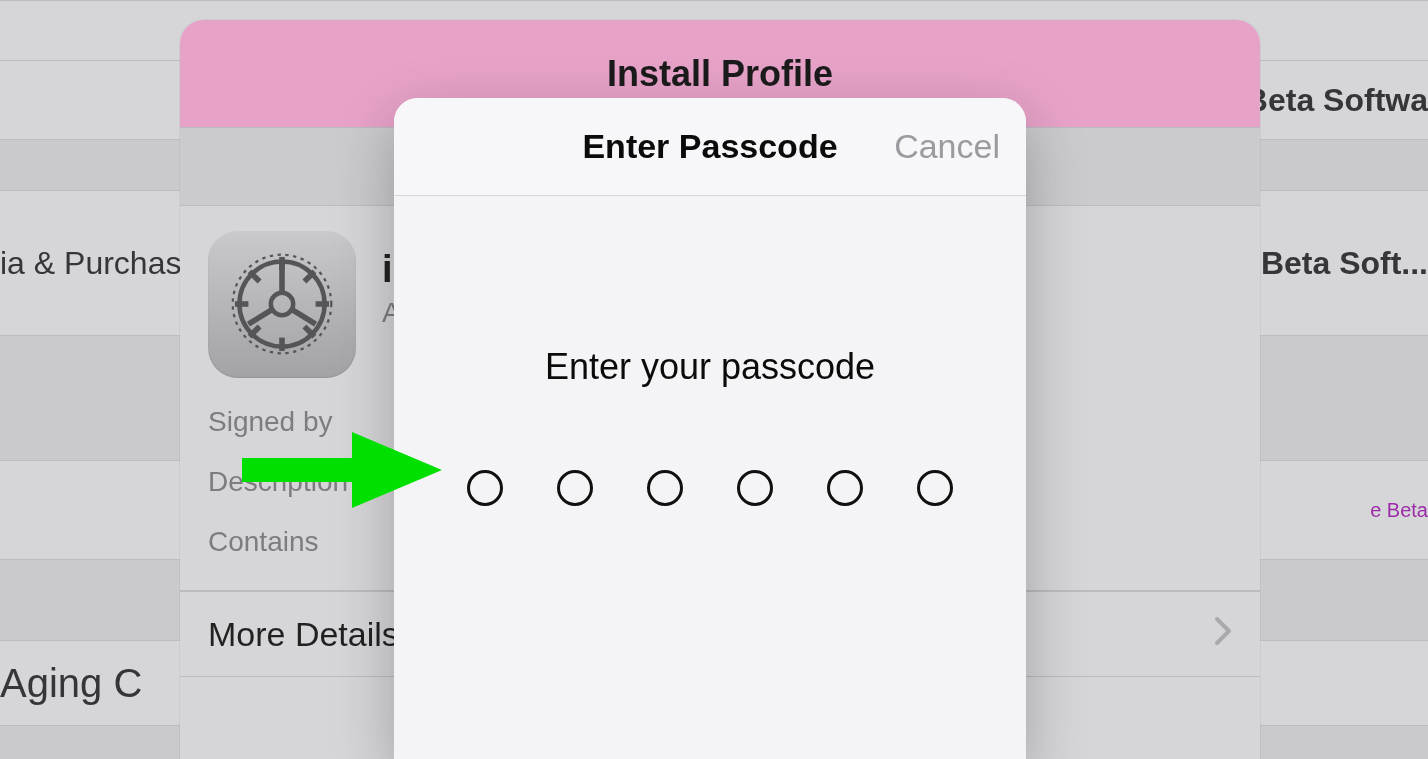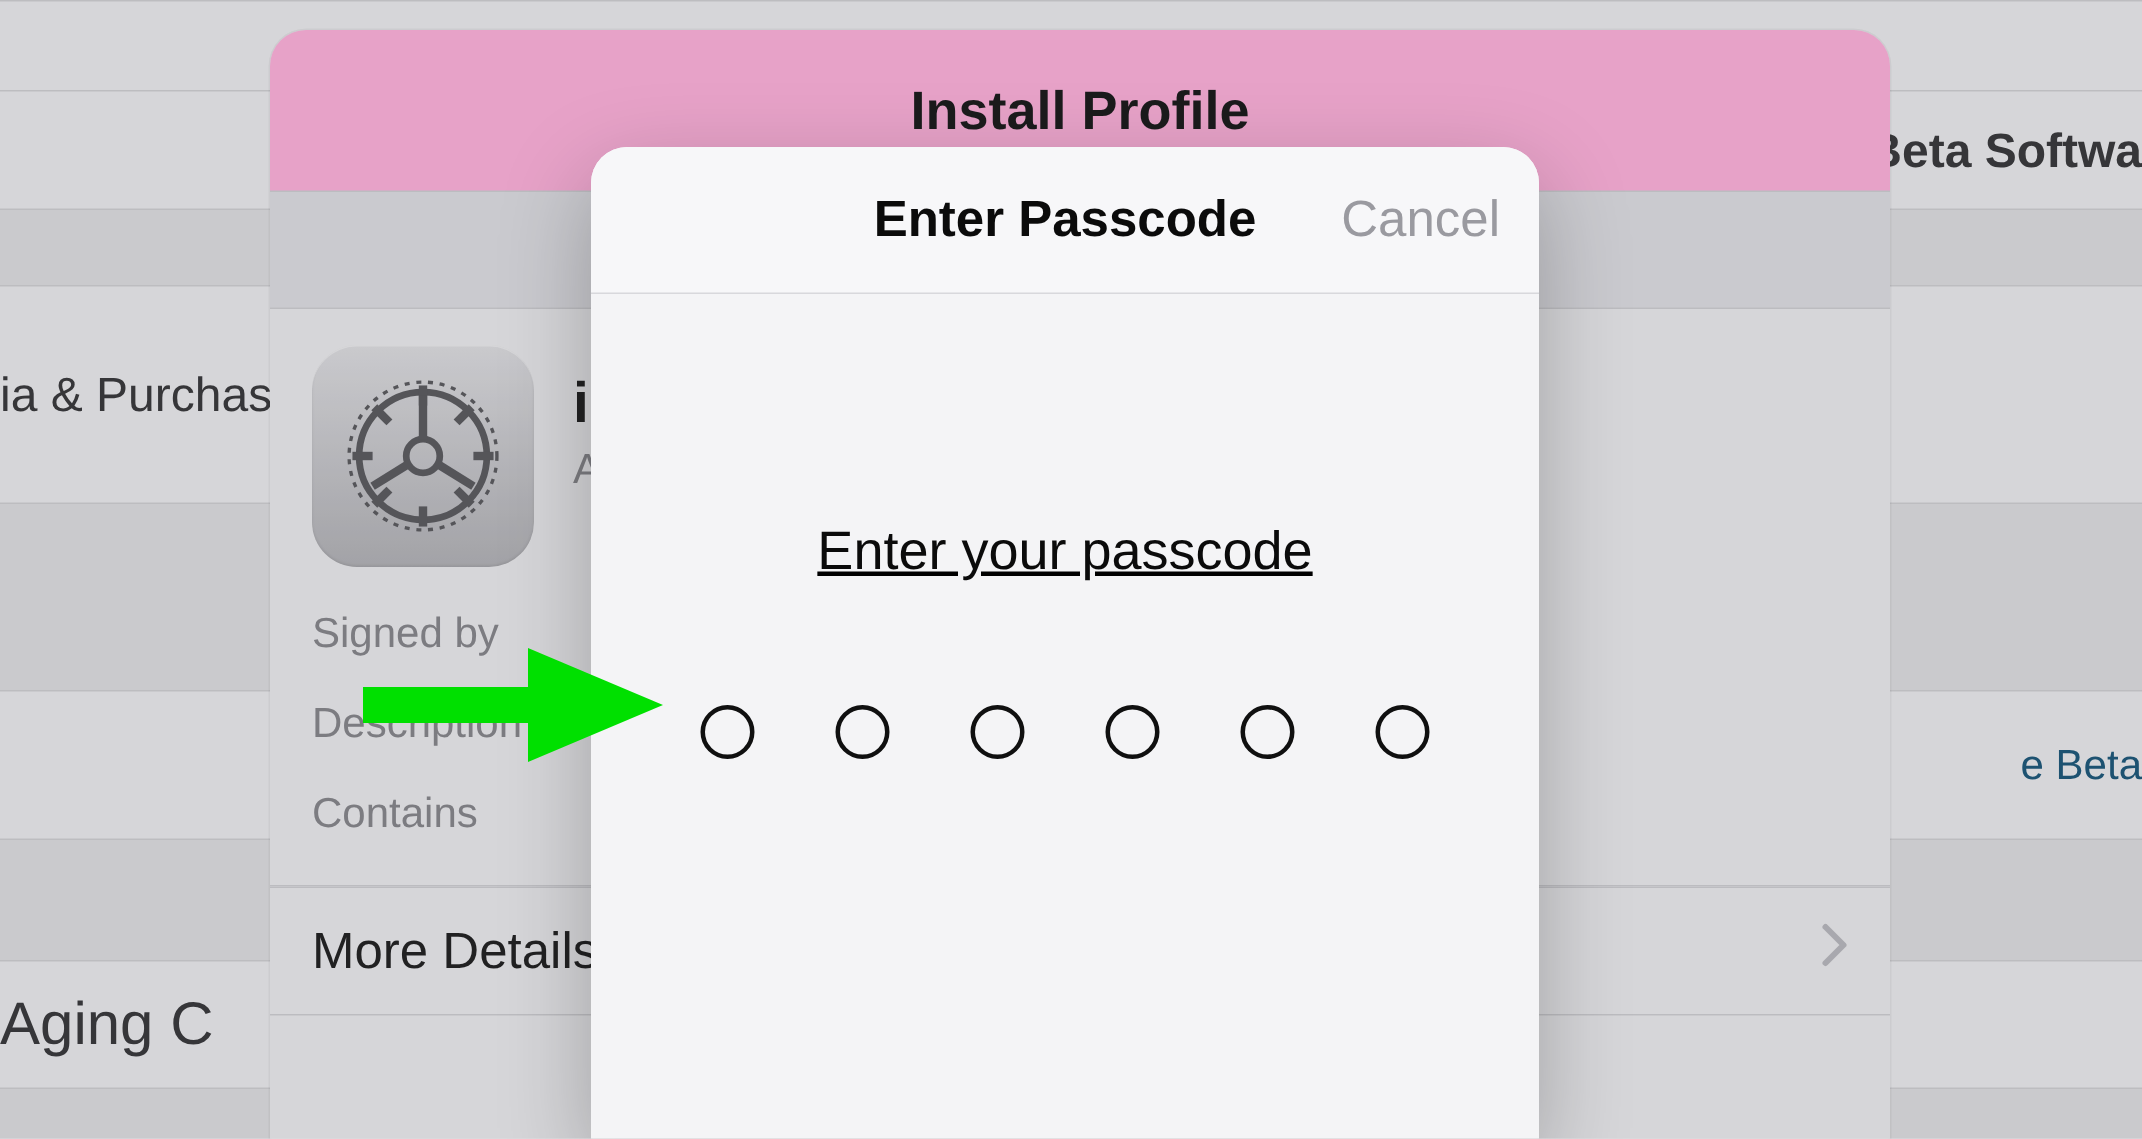--- a/index.html
+++ b/index.html
@@ -81,21 +81,21 @@
     position: relative;
     display: flex; align-items: center; justify-content: center;
   }
   .modal-title { font-size: 34px; font-weight: 600; color: #0b0b0b; }
   .modal-cancel {
     position: absolute; right: 26px; top: 0; bottom: 0;
     display: flex; align-items: center;
     font-size: 34px; color: #9a9aa0;
     background: none; border: none; cursor: pointer; text-align: center;
   }
-  .modal-body { padding-top: 150px; text-align: center; text-decoration: underline; }
+  .modal-body { padding-top: 150px; text-align: center; }
   .modal-prompt { font-size: 36px; color: #0b0b0b; }
   .dots { margin-top: 82px; display: flex; justify-content: center; gap: 54px; }
   .dot {
     width: 36px; height: 36px; border-radius: 50%;
     border: 3px solid #101010; background: transparent;
   }
 
   
   .arrow {
     position: absolute;
@@ -112,26 +112,27 @@
     pointer-events: none;
   }
 </style>
 </head>
 <body>
 
 <div class="bg-list">
   <div class="bg-row" style="top:0; height:128px;"></div>
   <div class="bg-row" style="top:190px; height:146px;">
     <span class="txt-left">ia &amp; Purchases</span>
+    <span class="txt-right" style="font-weight:600;">Beta Soft...</span>
   </div>
   <div class="bg-row" style="top:60px; height:80px;">
     <span class="txt-right" style="font-weight:600;">Beta Softwa</span>
   </div>
   <div class="bg-row" style="top:460px; height:100px;">
-    <span class="txt-right" style="font-size:28px; color:#0c4a6e;">e Beta</span>
+    <span class="txt-right" style="font-size:20px; color:#a21caf;">e Beta</span>
   </div>
   <div class="bg-row" style="top:640px; height:86px;">
     <span class="txt-left" style="font-size:40px;">Aging C</span>
   </div>
 </div>
 
 <div class="sheet">
   <div class="sheet-header">
     <span class="sheet-title">Install Profile</span>
   </div>

